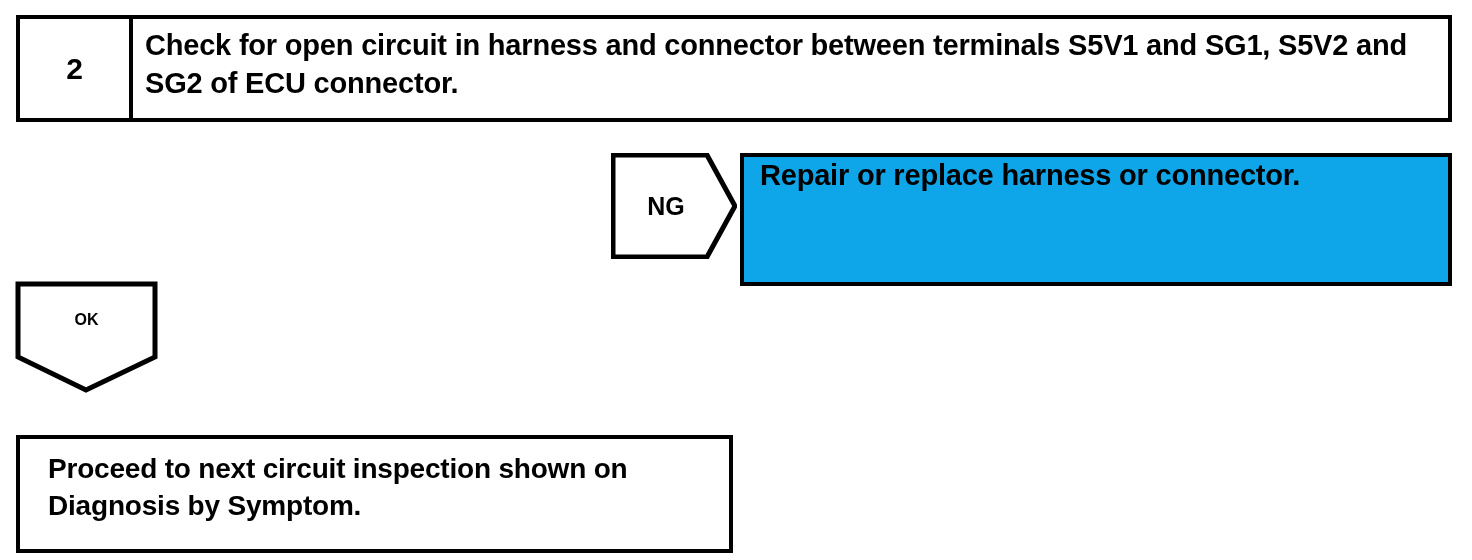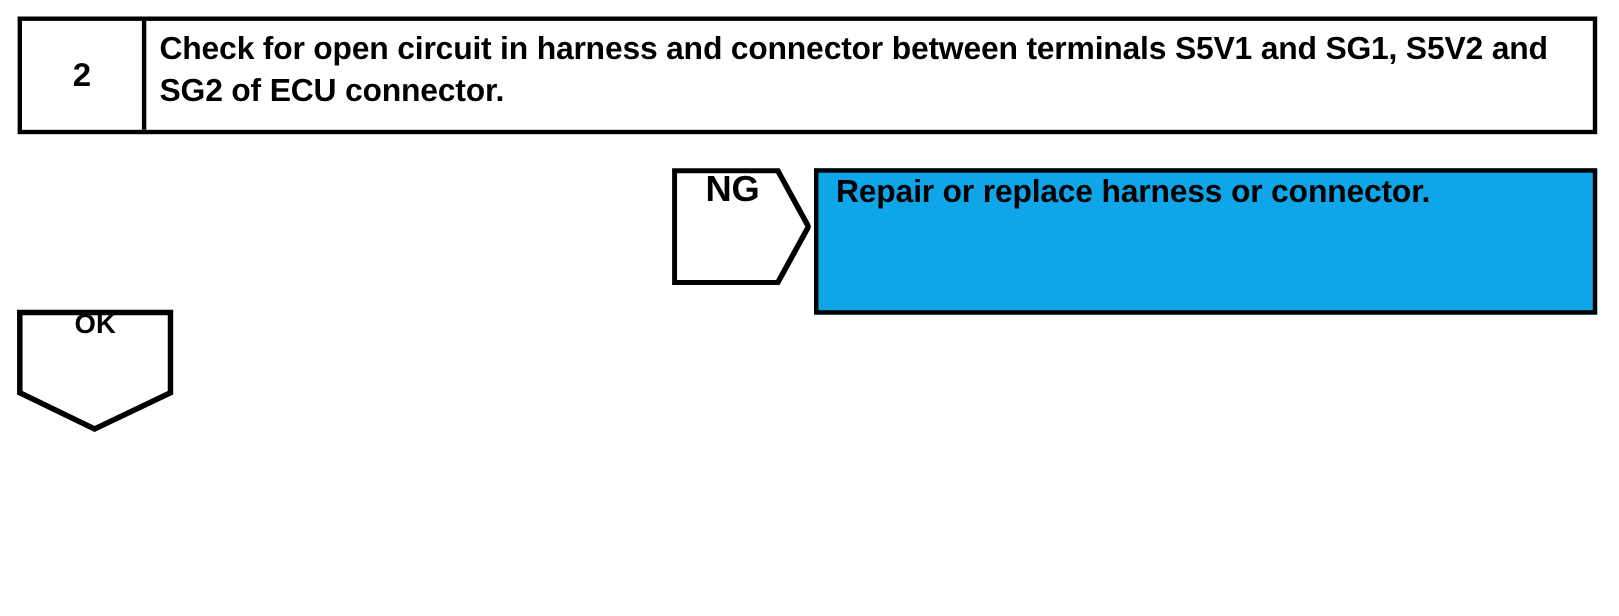--- a/index.html
+++ b/index.html
@@ -66,22 +66,23 @@
     height: 106px;
   }
   .ng-arrow svg { display: block; width: 100%; height: 100%; }
   .ng-label {
     position: absolute;
     left: 611px;
     top: 153px;
     width: 110px;
     height: 106px;
     display: flex;
+    align-items: center;
     justify-content: center;
-    font-size: 33px;
+    font-size: 25px;
     font-weight: bold;
     color: #000000;
     pointer-events: none;
   }
   .ng-result-box {
     position: absolute;
     left: 740px;
     top: 153px;
     width: 712px;
     height: 133px;
@@ -109,22 +110,23 @@
     height: 112px;
   }
   .ok-arrow svg { display: block; width: 100%; height: 100%; }
   .ok-label {
     position: absolute;
     left: 15px;
     top: 281px;
     width: 143px;
     height: 78px;
     display: flex;
+    align-items: center;
     justify-content: center;
-    font-size: 25px;
+    font-size: 16px;
     font-weight: bold;
     color: #000000;
     pointer-events: none;
   }
 
   
   .proceed-box {
     position: absolute;
     left: 16px;
     top: 435px;
@@ -172,14 +174,17 @@
 
   <div class="ok-arrow">
     <svg viewBox="0 0 143 112" preserveAspectRatio="none">
       <polygon points="3,3 140,3 140,76 71,109 3,76" fill="#ffffff" stroke="#000000" stroke-width="5" stroke-linejoin="miter"></polygon>
     </svg>
   </div>
   <div class="ok-label">
     <span>OK</span>
   </div>
 
+  <div class="proceed-box">
+    <div class="proceed-text">Proceed to next circuit inspection shown on Diagnosis by Symptom.</div>
+  </div>
 
 </div>
 
 </body></html>

